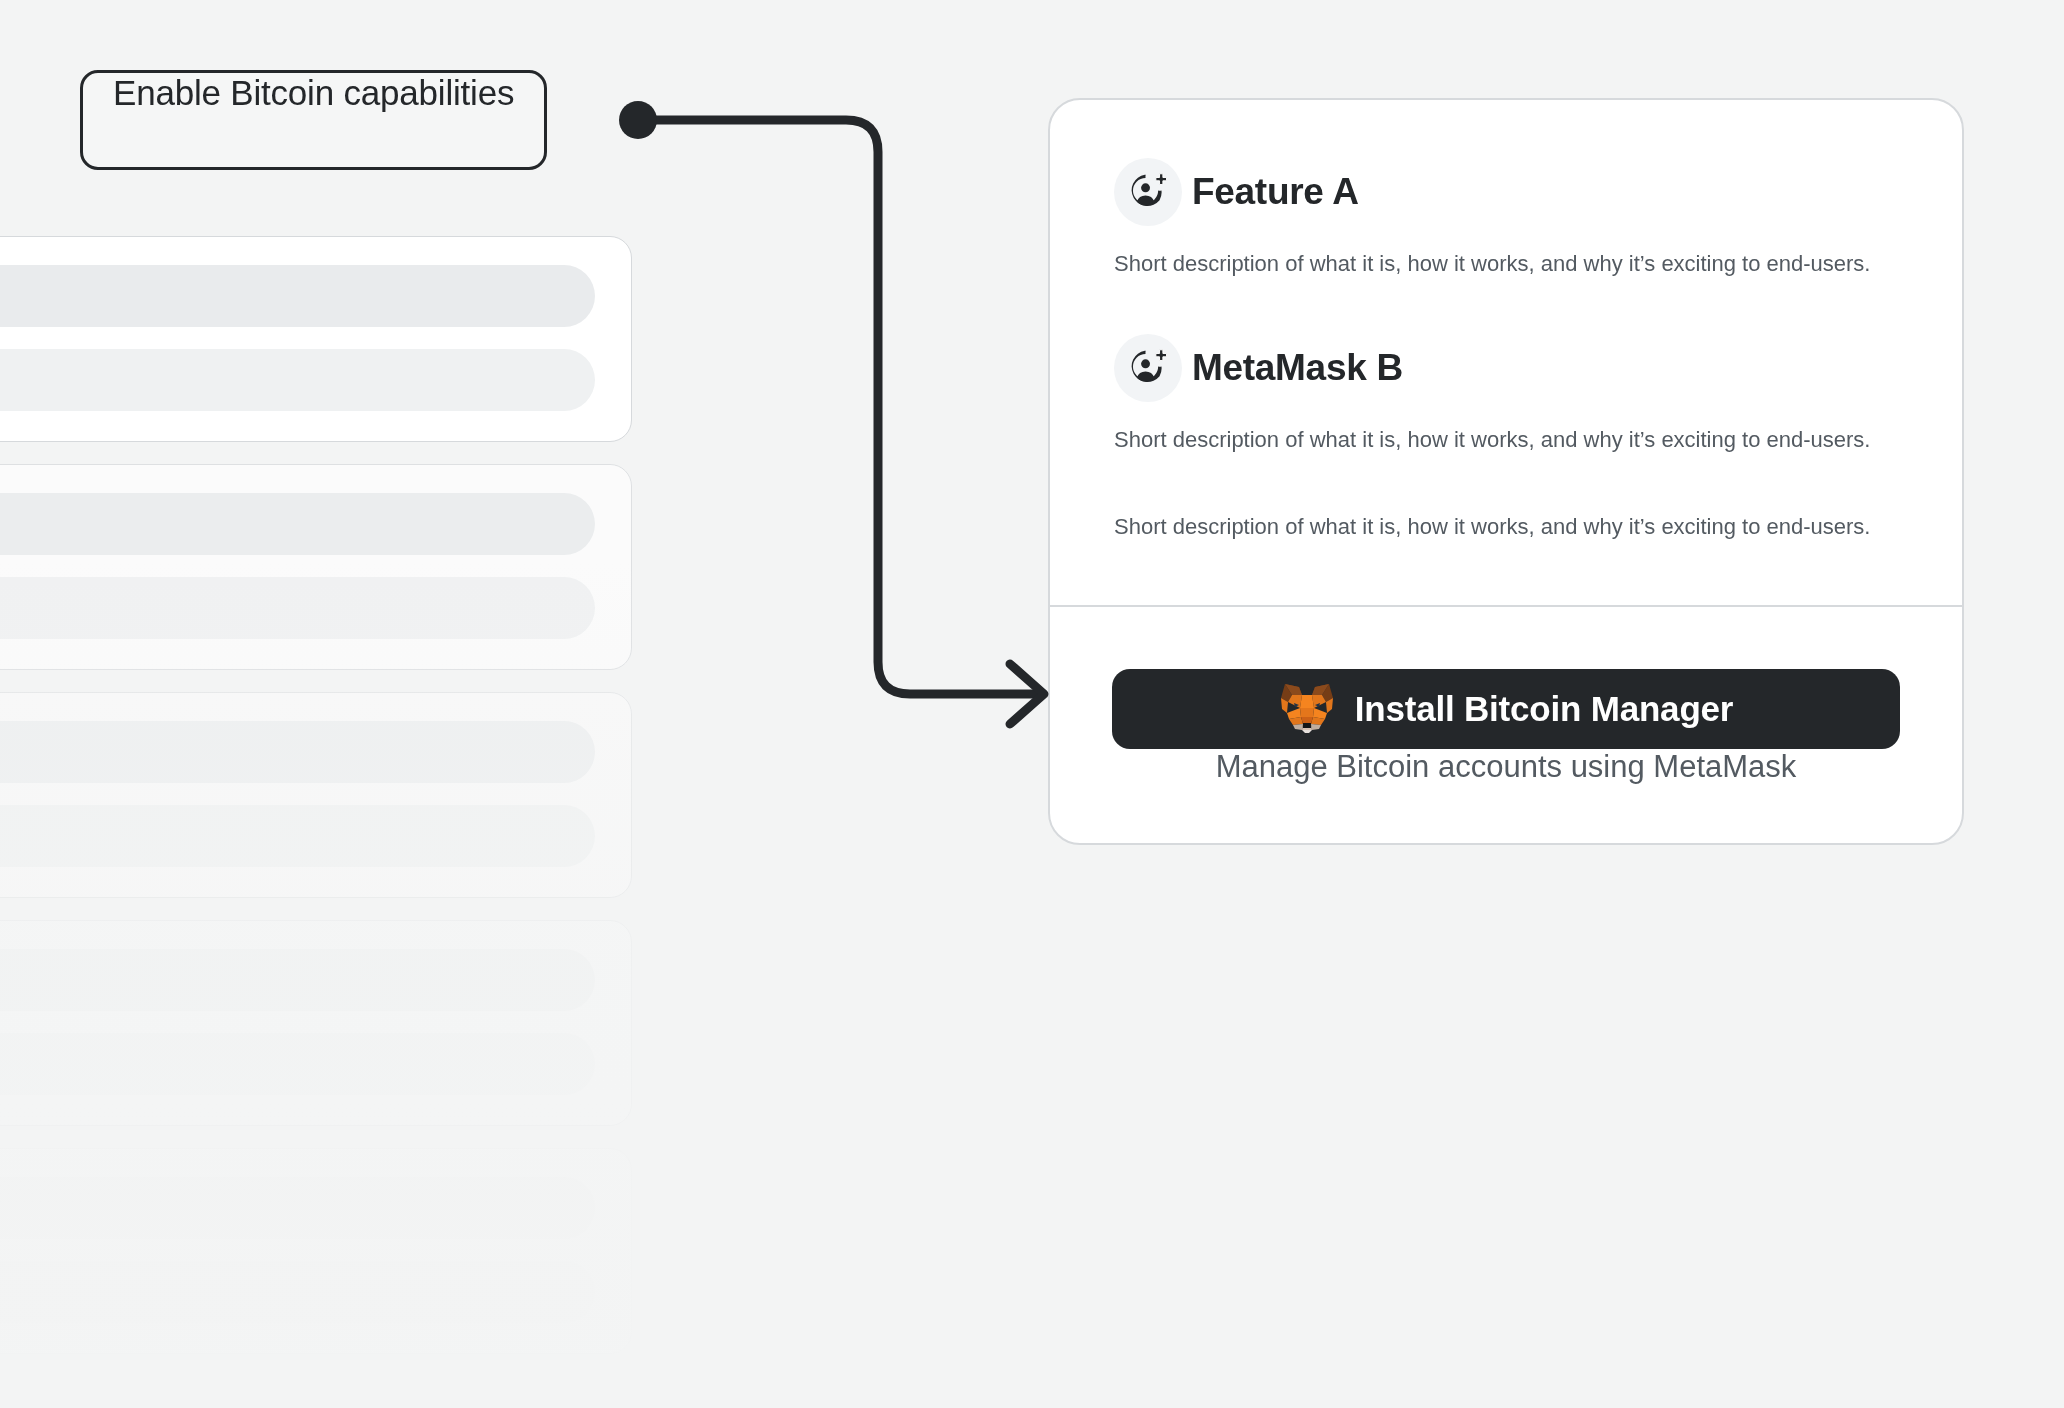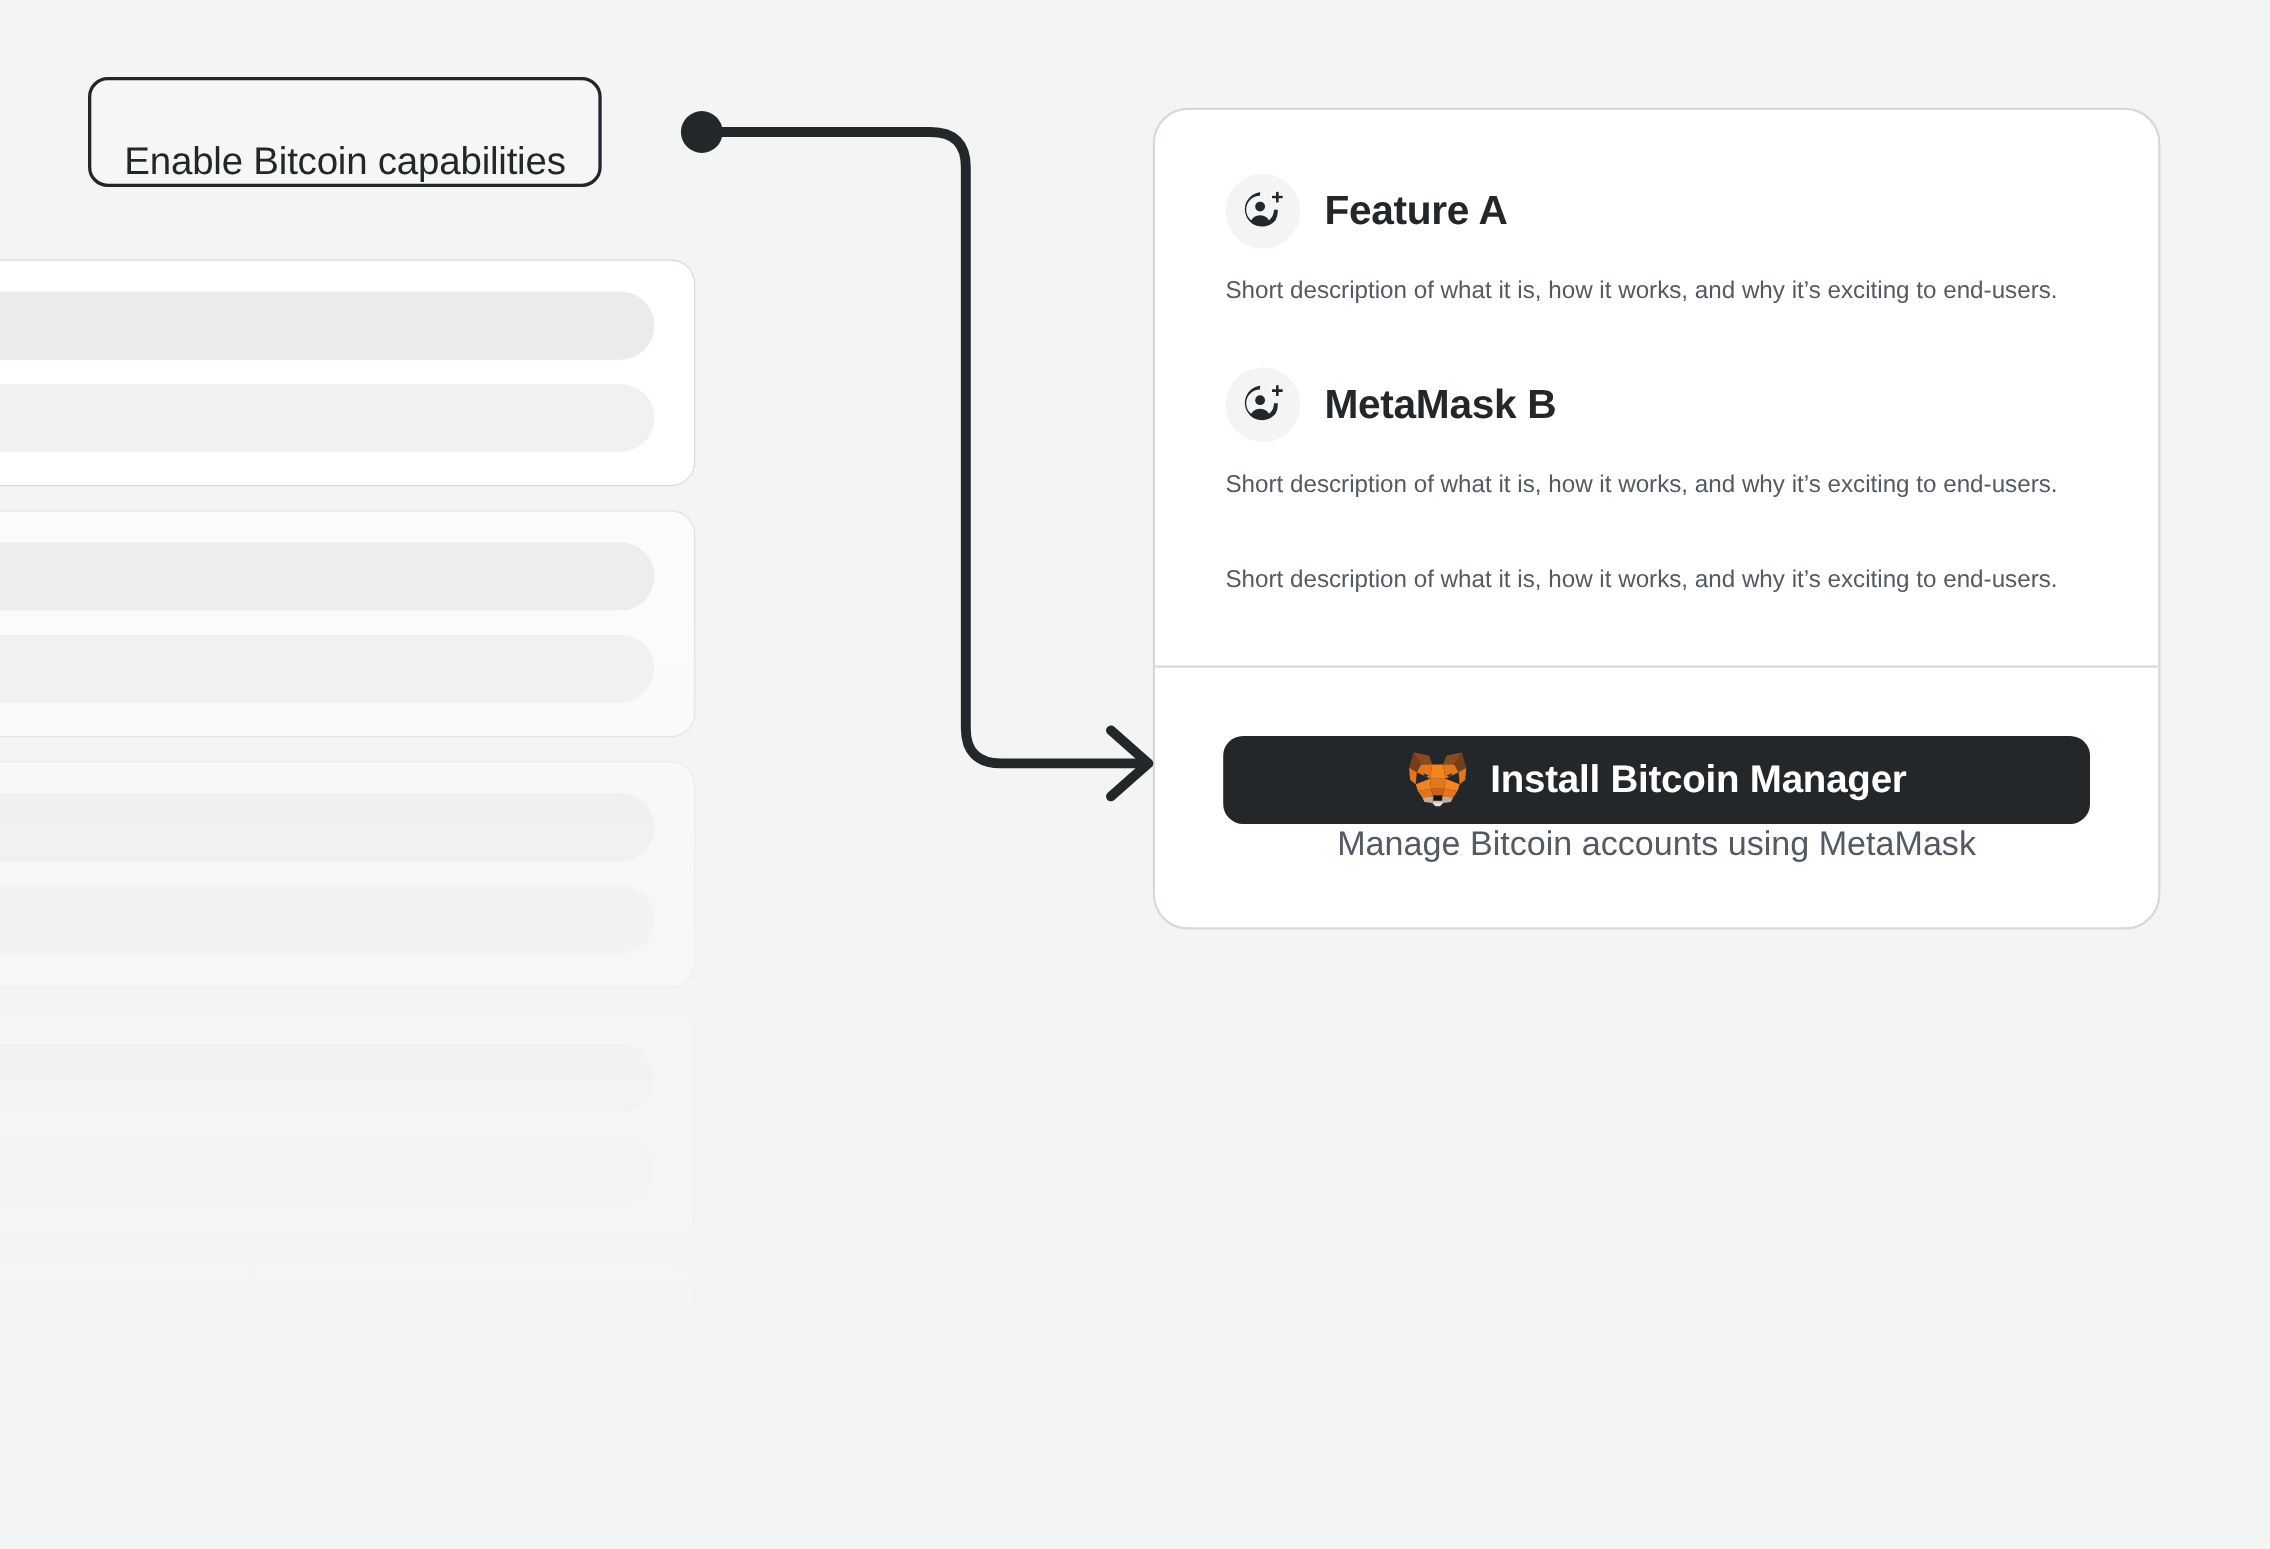--- a/index.html
+++ b/index.html
@@ -56,21 +56,21 @@
   }
 
   
   #callout-pill {
     position: absolute;
     left: 80px;
     top: 70px;
     height: 100px;
     padding: 0 30px;
     display: flex;
-    align-items: flex-end;
+    align-items: flex-start;
     background: #F5F6F6;
     border: 3px solid #24272A;
     border-radius: 18px;
     z-index: 5;
   }
   #callout-pill .pill-text {
     font-size: 35px;
     font-weight: 500;
     color: #24272A;
     letter-spacing: -0.2px;
@@ -100,21 +100,21 @@
     flex-direction: column;
   }
   #feature-list {
     padding: 58px 64px 62px 64px;
   }
   .feature-item { margin-bottom: 54px; }
   .feature-item:last-child { margin-bottom: 0; }
   .feature-head {
     display: flex;
     align-items: center;
-    gap: 22px;
+    gap: 10px;
     margin-bottom: 22px;
   }
   .feature-icon-wrap {
     width: 68px; height: 68px;
     border-radius: 50%;
     background: #F2F4F6;
     display: flex;
     align-items: center;
     justify-content: center;
     flex: 0 0 auto;

